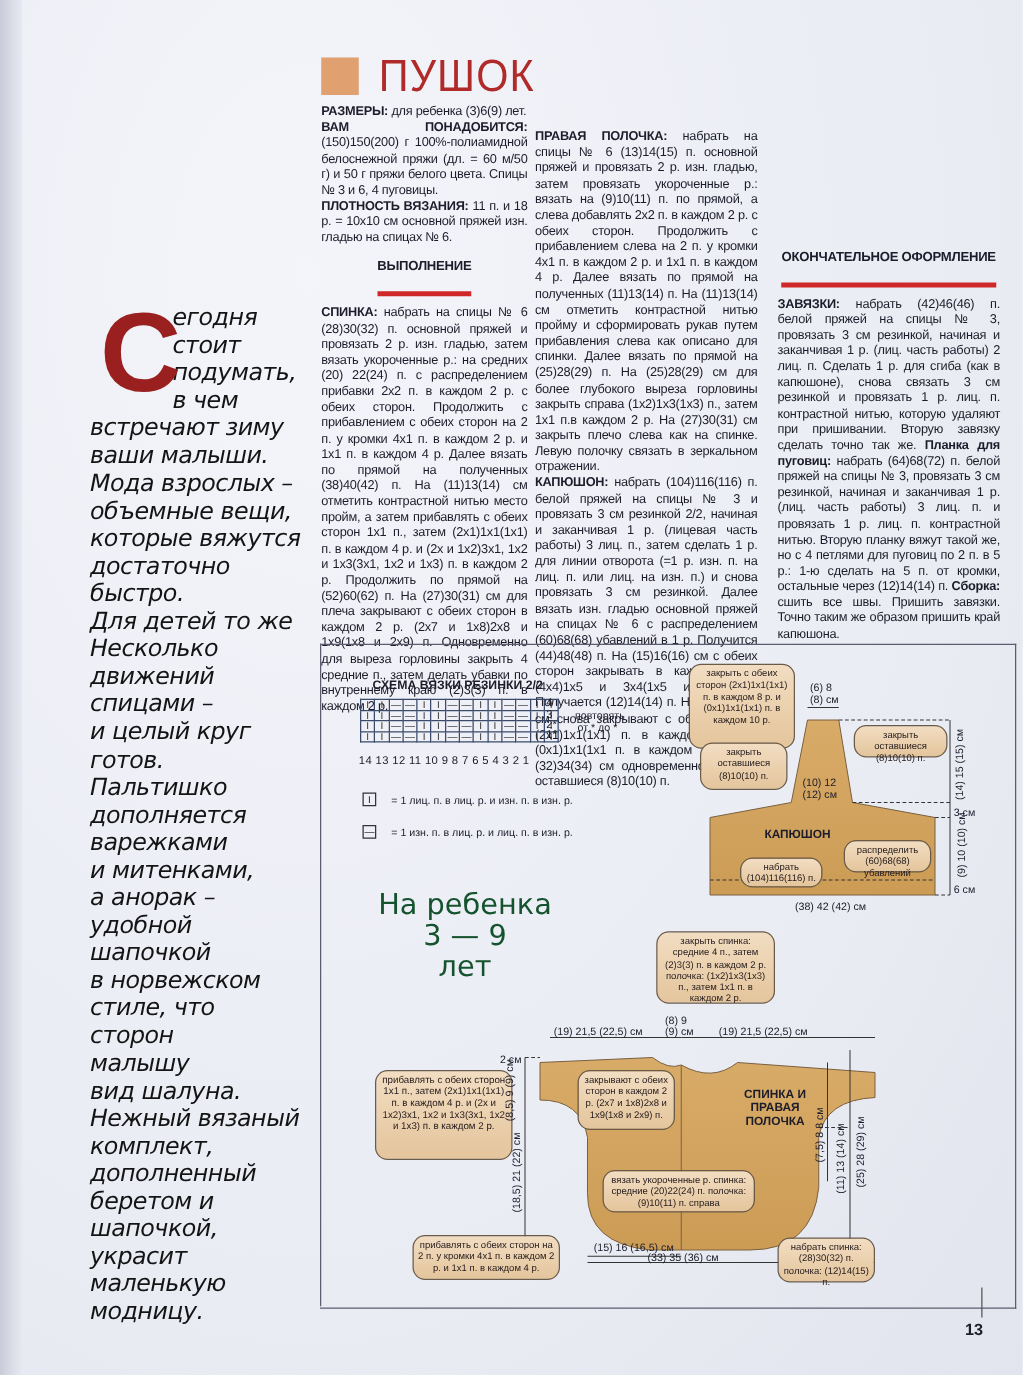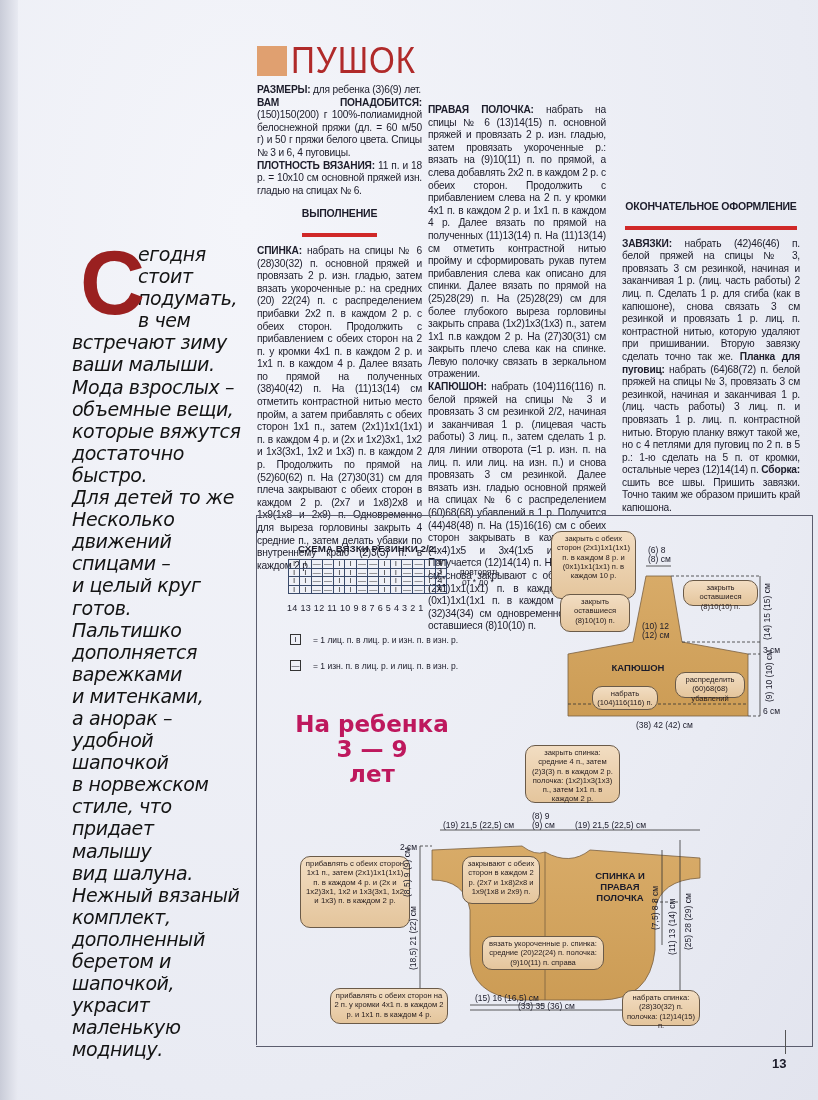--- a/index.html
+++ b/index.html
@@ -3,40 +3,40 @@
 <meta charset="utf-8">
 <style>
   html,body{margin:0;padding:0;}
   body{width:818px;height:1100px;position:relative;overflow:hidden;
     background:#eef0f6;font-family:"Liberation Sans",sans-serif;color:#1c1c2a;}
   .page{position:absolute;inset:0;background:
      radial-gradient(ellipse at 30% 20%,#f4f5fa 0%,#e9ebf3 70%,#e2e4ee 100%);}
   .fold{position:absolute;left:0;top:0;width:18px;height:1100px;
      background:linear-gradient(90deg,#c9ccd8,#e8eaf2);}
   
-  .title{position:absolute;left:257px;top:44px;height:34px;display:flex;align-items:center;}
+  .title{position:absolute;left:257px;top:44px;height:34px;display:flex;align-items:center;gap:12px;}
   .title .sq{width:30px;height:30px;background:#e0a070;margin-right:4px;}
   .title .txt{font-size:36px;color:#b02a2a;letter-spacing:1px;font-family:"Liberation Sans",sans-serif;line-height:34px;transform:scaleX(0.92);transform-origin:left;}
   .col{position:absolute;font-size:10.2px;line-height:12.6px;text-align:justify;font-family:"Liberation Sans Narrow","Liberation Sans",sans-serif;letter-spacing:-0.2px;}
   .col p{margin:0;}
   .col b{font-weight:bold;}
   .sec-h{text-align:center;font-weight:bold;font-size:10.5px;margin:10px 0 8px 0;position:relative;}
   .sec-h span{display:inline-block;border-bottom:4px solid #d02828;padding-bottom:13px;}
   
   .intro{position:absolute;left:72px;top:243px;width:190px;font-family:"DejaVu Sans",sans-serif;
      font-style:italic;font-size:19px;line-height:22.1px;color:#141414;letter-spacing:-0.4px;}
   .intro .drop{position:absolute;left:8px;top:0px;font-size:90px;line-height:80px;color:#9a2020;
      font-weight:bold;font-style:normal;font-family:"Liberation Sans",sans-serif;}
   .intro .l{display:block;white-space:nowrap;}
   .intro .ind{padding-left:66px;}
   
   .diag{position:absolute;left:256px;top:515px;width:556px;height:530px;border:1px solid #5b5d6e;border-left:none;}
   .diag-left-line{position:absolute;left:256px;top:515px;width:1px;height:530px;background:#5b5d6e;}
   .big{position:absolute;left:272px;top:712px;width:200px;text-align:center;font-family:"DejaVu Sans",sans-serif;
-     font-weight:bold;color:#be185d;font-size:23px;line-height:25px;}
+     font-weight:normal;color:#14532d;font-size:23px;line-height:25px;}
   .scheme-title{position:absolute;left:298px;top:543px;font-size:9.8px;font-weight:bold;}
   .grid{position:absolute;left:288px;top:559px;border-collapse:collapse;}
   .grid td{width:10.3px;height:7.5px;border:1px solid #3a4a6a;font-size:8px;line-height:7px;text-align:center;padding:0;color:#333;}
   .rownum{position:absolute;left:437px;font-size:9px;}
   .colnums{position:absolute;left:287px;top:576px;font-size:9px;letter-spacing:0.3px;}
   .repeat{position:absolute;left:460px;top:567px;font-size:8.5px;line-height:10px;}
   .legend{position:absolute;left:290px;font-size:8.5px;display:flex;align-items:center;}
   .legend .box{width:9px;height:9px;border:1px solid #333;margin-right:12px;font-size:8px;line-height:9px;text-align:center;}
   .bubble{position:absolute;background:linear-gradient(#f2ddc2,#e4c59c);border:1px solid #6a5a48;border-radius:10px;
      font-size:7.6px;line-height:9.3px;text-align:center;font-family:"Liberation Sans Narrow","Liberation Sans",sans-serif;color:#2a2020;padding:2px 3px;box-sizing:border-box;}
@@ -96,21 +96,21 @@
   <span class="l">готов.</span>
   <span class="l">Пальтишко</span>
   <span class="l">дополняется</span>
   <span class="l">варежками</span>
   <span class="l">и митенками,</span>
   <span class="l">а анорак –</span>
   <span class="l">удобной</span>
   <span class="l">шапочкой</span>
   <span class="l">в норвежском</span>
   <span class="l">стиле, что</span>
-  <span class="l">придает</span>
+  <span class="l">сторон</span>
   <span class="l">малышу</span>
   <span class="l">вид шалуна.</span>
   <span class="l">Нежный вязаный</span>
   <span class="l">комплект,</span>
   <span class="l">дополненный</span>
   <span class="l">беретом и</span>
   <span class="l">шапочкой,</span>
   <span class="l">украсит</span>
   <span class="l">маленькую</span>
   <span class="l">модницу.</span>

